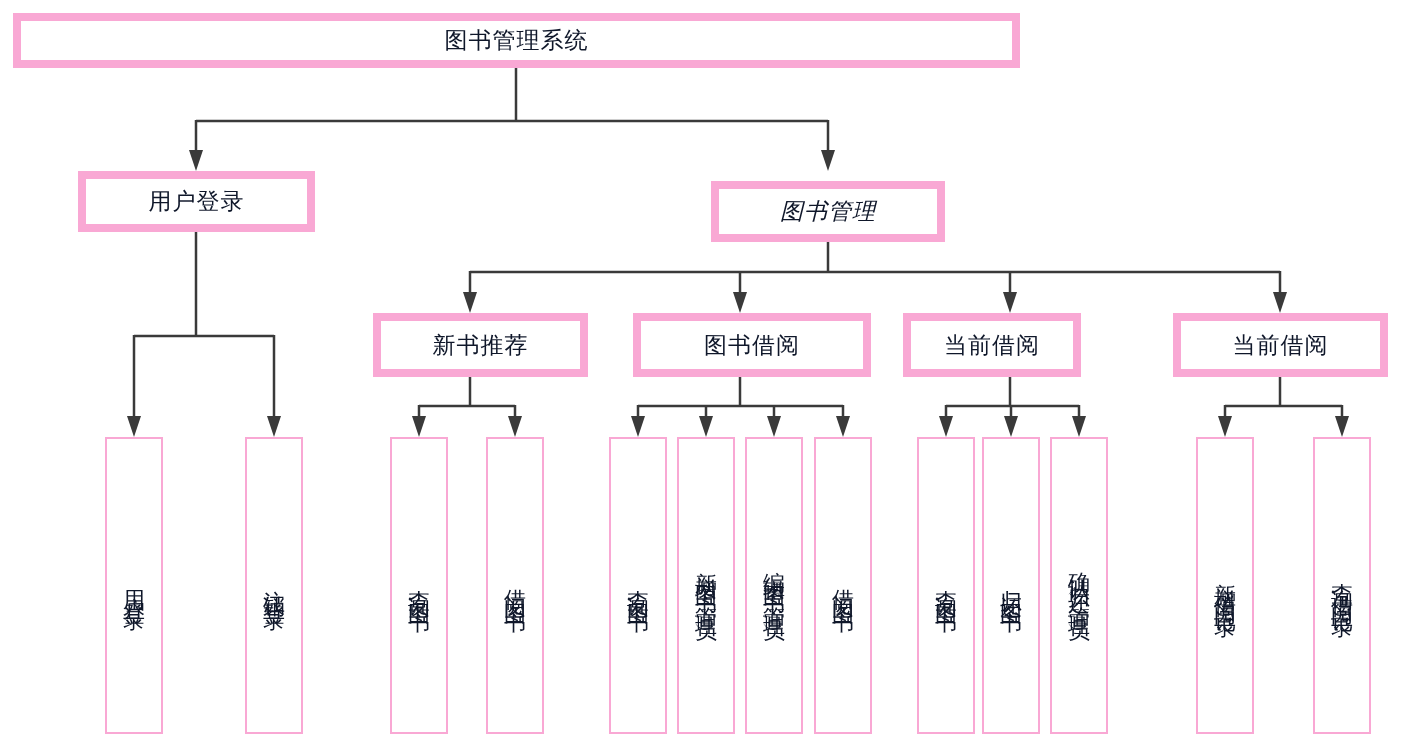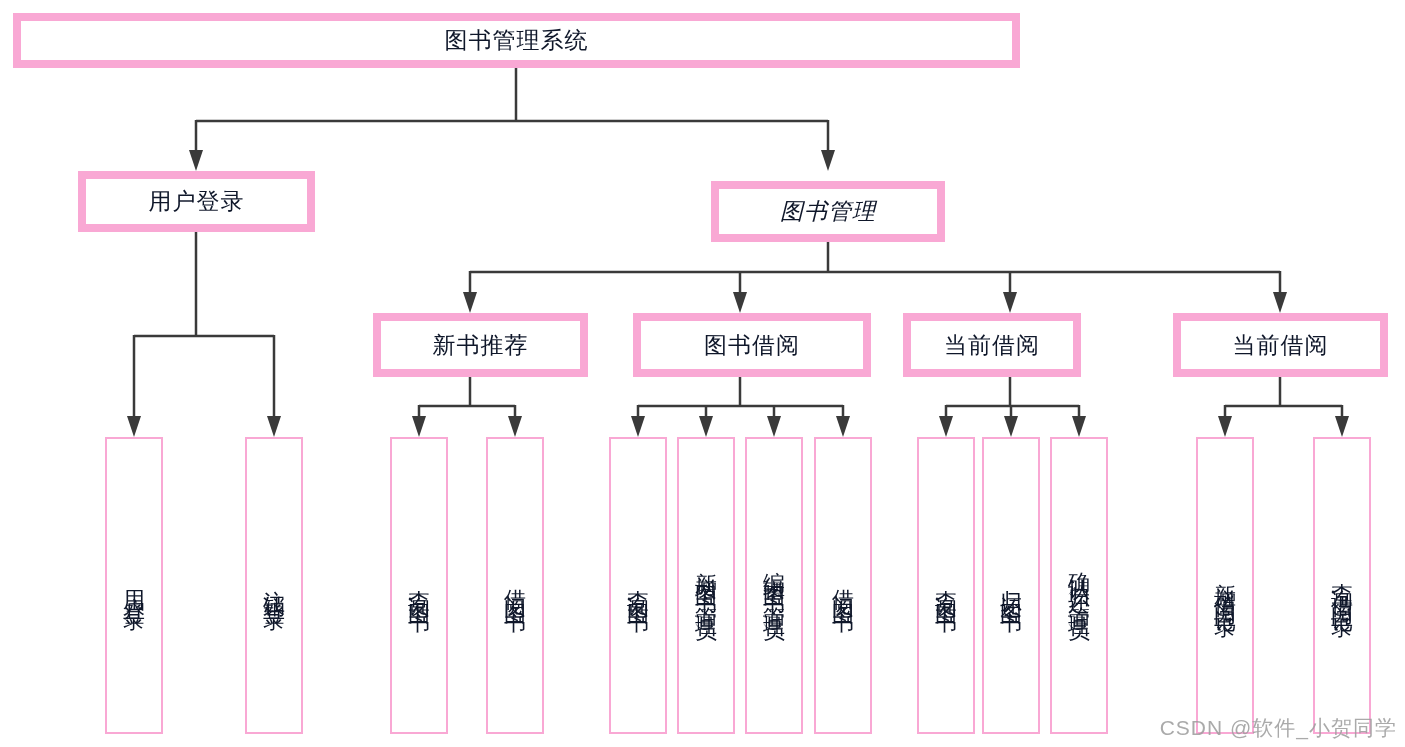--- a/index.html
+++ b/index.html
@@ -188,15 +188,14 @@
     <span class="vtext">确认归还（管理员）</span>
   </div>
 
   <div class="box leaf" style="left:1196px; top:437px; width:58px; height:297px;">
     <span class="vtext">新增借阅记录</span>
   </div>
   <div class="box leaf" style="left:1313px; top:437px; width:58px; height:297px;">
     <span class="vtext">查询借阅记录</span>
   </div>
 
-  <div class="watermark">CSDN @软件_小贺同学</div>
 
 </div>
 
 </body></html>

